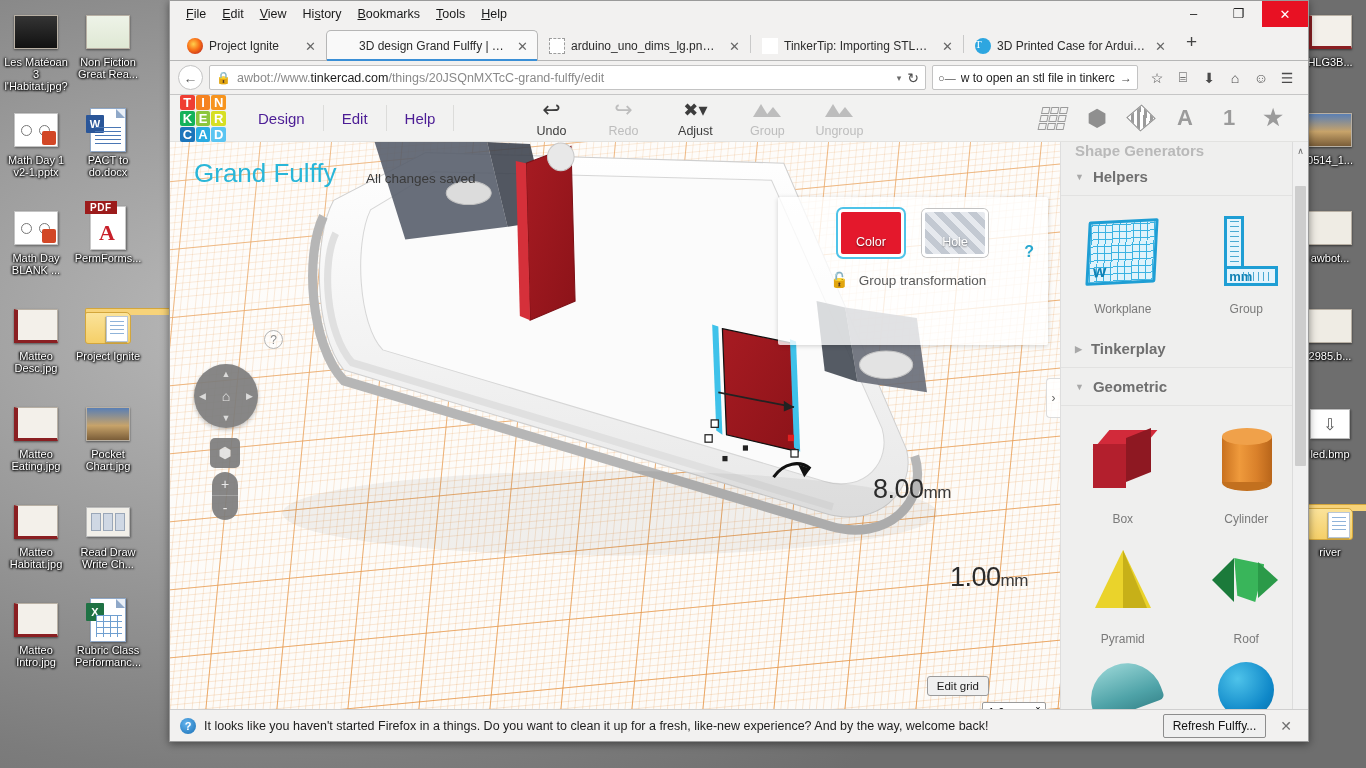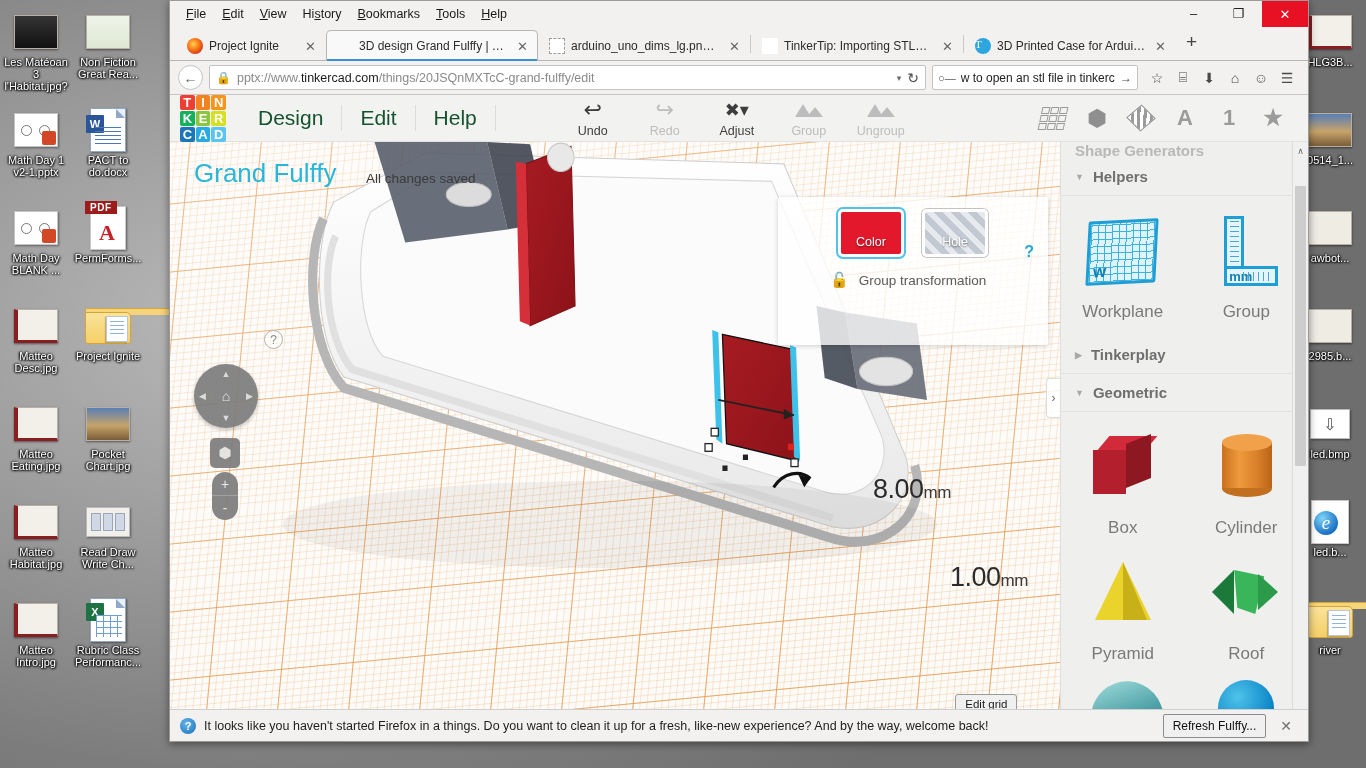--- a/index.html
+++ b/index.html
@@ -164,21 +164,21 @@
   
   #page { flex:1; display:flex; flex-direction:column; background:#fff; position:relative; overflow:hidden; }
   #tc-header { height:58px; background:#f2f2f1; display:flex; align-items:center;
                position:relative; z-index:5; border-bottom:1px solid #e2e2e0;}
   #tc-logo { width:46px; height:46px; margin-left:10px; display:grid;
              grid-template-columns:repeat(3,1fr); grid-template-rows:repeat(3,1fr); gap:1px;}
   #tc-logo span{ color:#fff; font-size:13px; font-weight:bold; display:flex;
                  align-items:center; justify-content:center; border-radius:2px;
                  font-family:"Liberation Sans",sans-serif;}
   .tc-menu { display:flex; align-items:center; margin-left:14px; }
-  .tc-menu .mi { font-size:21px; color:#14532d; padding:0 18px; }
+  .tc-menu .mi { font-size:15px; color:#4c1d95; padding:0 18px; }
   .tc-menu .vsep { width:1px; height:26px; background:#dcdcda; }
   .tc-tools { display:flex; align-items:center; margin-left:62px; gap:2px;}
   .tbtn { width:70px; display:flex; flex-direction:column; align-items:center; gap:2px; }
   .tbtn .glyph { height:24px; display:flex; align-items:center; justify-content:center;
                  font-size:19px; color:#3d3d3d; }
   .tbtn .lab { font-size:12.5px; color:#3d3d3d; }
   .tbtn.disabled .glyph, .tbtn.disabled .lab { color:#bdbdbd; }
   .mountain { width:24px; height:14px; position:relative; }
   .mountain:before, .mountain:after { content:""; position:absolute; bottom:0;
        border-left:8px solid transparent; border-right:8px solid transparent; }
@@ -252,21 +252,21 @@
   #swatch-color { background:#e4182c; border:3px solid #fff; outline:2px solid #4fc3e8; }
   #swatch-hole { border:3px solid #fff; box-shadow:0 0 0 1px #c3c3c3;
      background:repeating-linear-gradient(45deg,#c3c9d2 0 6px,#e6e9ee 6px 12px); }
   #swatch-hole .cap { color:#fff; }
   #insp-help { position:absolute; right:14px; top:46px; color:#29a8cf; font-size:16px; font-weight:bold;}
   #insp-lock { display:flex; align-items:center; gap:10px; margin:14px 0 0 52px; }
   #insp-lock .lk { font-size:15px; color:#5d5d5d; }
   #insp-lock .lab { font-size:13.5px; color:#5a5a5a; }
 
   
-  #grid-controls { position:absolute; right:14px; bottom:12px; text-align:center; }
+  #grid-controls { position:absolute; right:14px; bottom:12px; text-align:left; }
   #edit-grid-btn { display:inline-block; font-size:11.5px; padding:3px 9px; background:#f0f0f0;
                    border:1px solid #9b9b9b; border-radius:3px; color:#1c1c1c; }
   #snap-row { margin-top:6px; display:flex; align-items:center; justify-content:flex-end; gap:6px; }
   #snap-label { font-size:11.5px; color:#222; }
   #snap-select { width:64px; height:22px; background:#fff; border:1px solid #9b9b9b; border-radius:2px;
                  display:flex; align-items:center; justify-content:space-between; padding:0 5px;
                  font-size:12px; color:#111; }
 
   
   #canvas-collapse { position:absolute; right:0; top:236px; width:14px; height:40px;
@@ -279,21 +279,21 @@
              display:flex; flex-direction:column; position:relative; }
   #sidebar-scroll { flex:1; overflow:hidden; }
   .sb-sectionhdr { display:flex; align-items:center; gap:9px; padding:10px 14px;
                    font-size:15px; color:#6f6f6f; font-weight:bold;
                    border-bottom:1px solid #e2e2e1; }
   .sb-sectionhdr .caret { font-size:9px; color:#a8a8a8; }
   .sb-cut { padding-top:0; height:16px; overflow:hidden; font-size:15px; color:#b9b9b9;
             font-weight:bold; padding-left:14px; }
   .sb-grid { display:grid; grid-template-columns:1fr 1fr; padding:4px 0 10px; }
   .sb-cell { display:flex; flex-direction:column; align-items:center; gap:6px; padding:10px 0 4px;}
-  .sb-cell .cname { font-size:17px; color:#7a7a7a; }
+  .sb-cell .cname { font-size:12px; color:#7a7a7a; }
   .art { width:88px; height:86px; position:relative; }
 
   
   .wp-plane { position:absolute; left:8px; top:10px; width:70px; height:64px;
     transform: rotate(-3deg) skewX(-6deg);
     background:
       repeating-linear-gradient(90deg,#3ab3e2 0 1px, transparent 1px 7px),
       repeating-linear-gradient(0deg,#3ab3e2 0 1px, transparent 1px 7px),
       #dff3fb;
     border:3px solid #1e9ed4; border-radius:2px; }
@@ -502,28 +502,20 @@
     <div class="dicon">
       <div class="dthumb">
         <div class="t-bmp">
           <span class="arr">⇩</span>
         </div>
       </div>
       <div class="dlabel">led.bmp</div>
     </div>
     <div class="dicon">
       <div class="dthumb">
-        <div class="t-ie">
-          <span class="e"></span>
-        </div>
-      </div>
-      <div class="dlabel">led.b...</div>
-    </div>
-    <div class="dicon">
-      <div class="dthumb">
         <div class="t-folder">
           <i class="tab"></i>
           <i class="back"></i>
           <i class="pg"></i>
         </div>
       </div>
       <div class="dlabel">river</div>
     </div>
   </div>
 
@@ -595,21 +587,21 @@
         <span class="tclose">✕</span>
       </div>
       <span id="newtab">+</span>
     </div>
 
   <div id="navbar">
     <div id="back-button">←</div>
     <div id="urlbar">
       <span class="lock">🔒</span>
       <span class="urltext">
-        <span>pptx://www.</span><b>tinkercad.com</b><span>/things/20JSQnMXTcC-grand-fulffy/edit</span>
+        <span>awbot://www.</span><b>tinkercad.com</b><span>/things/20JSQnMXTcC-grand-fulffy/edit</span>
       </span>
       <span class="dd">▾</span>
       <span class="reload">↻</span>
     </div>
     <div id="searchbar">
       <span style="font-size:11px;color:#555;">○—</span>
       <span class="stext">w to open an stl file in tinkercad</span>
       <span style="color:#444;">→</span>
     </div>
     <div id="navicons" style="display:flex;align-items:center;">

